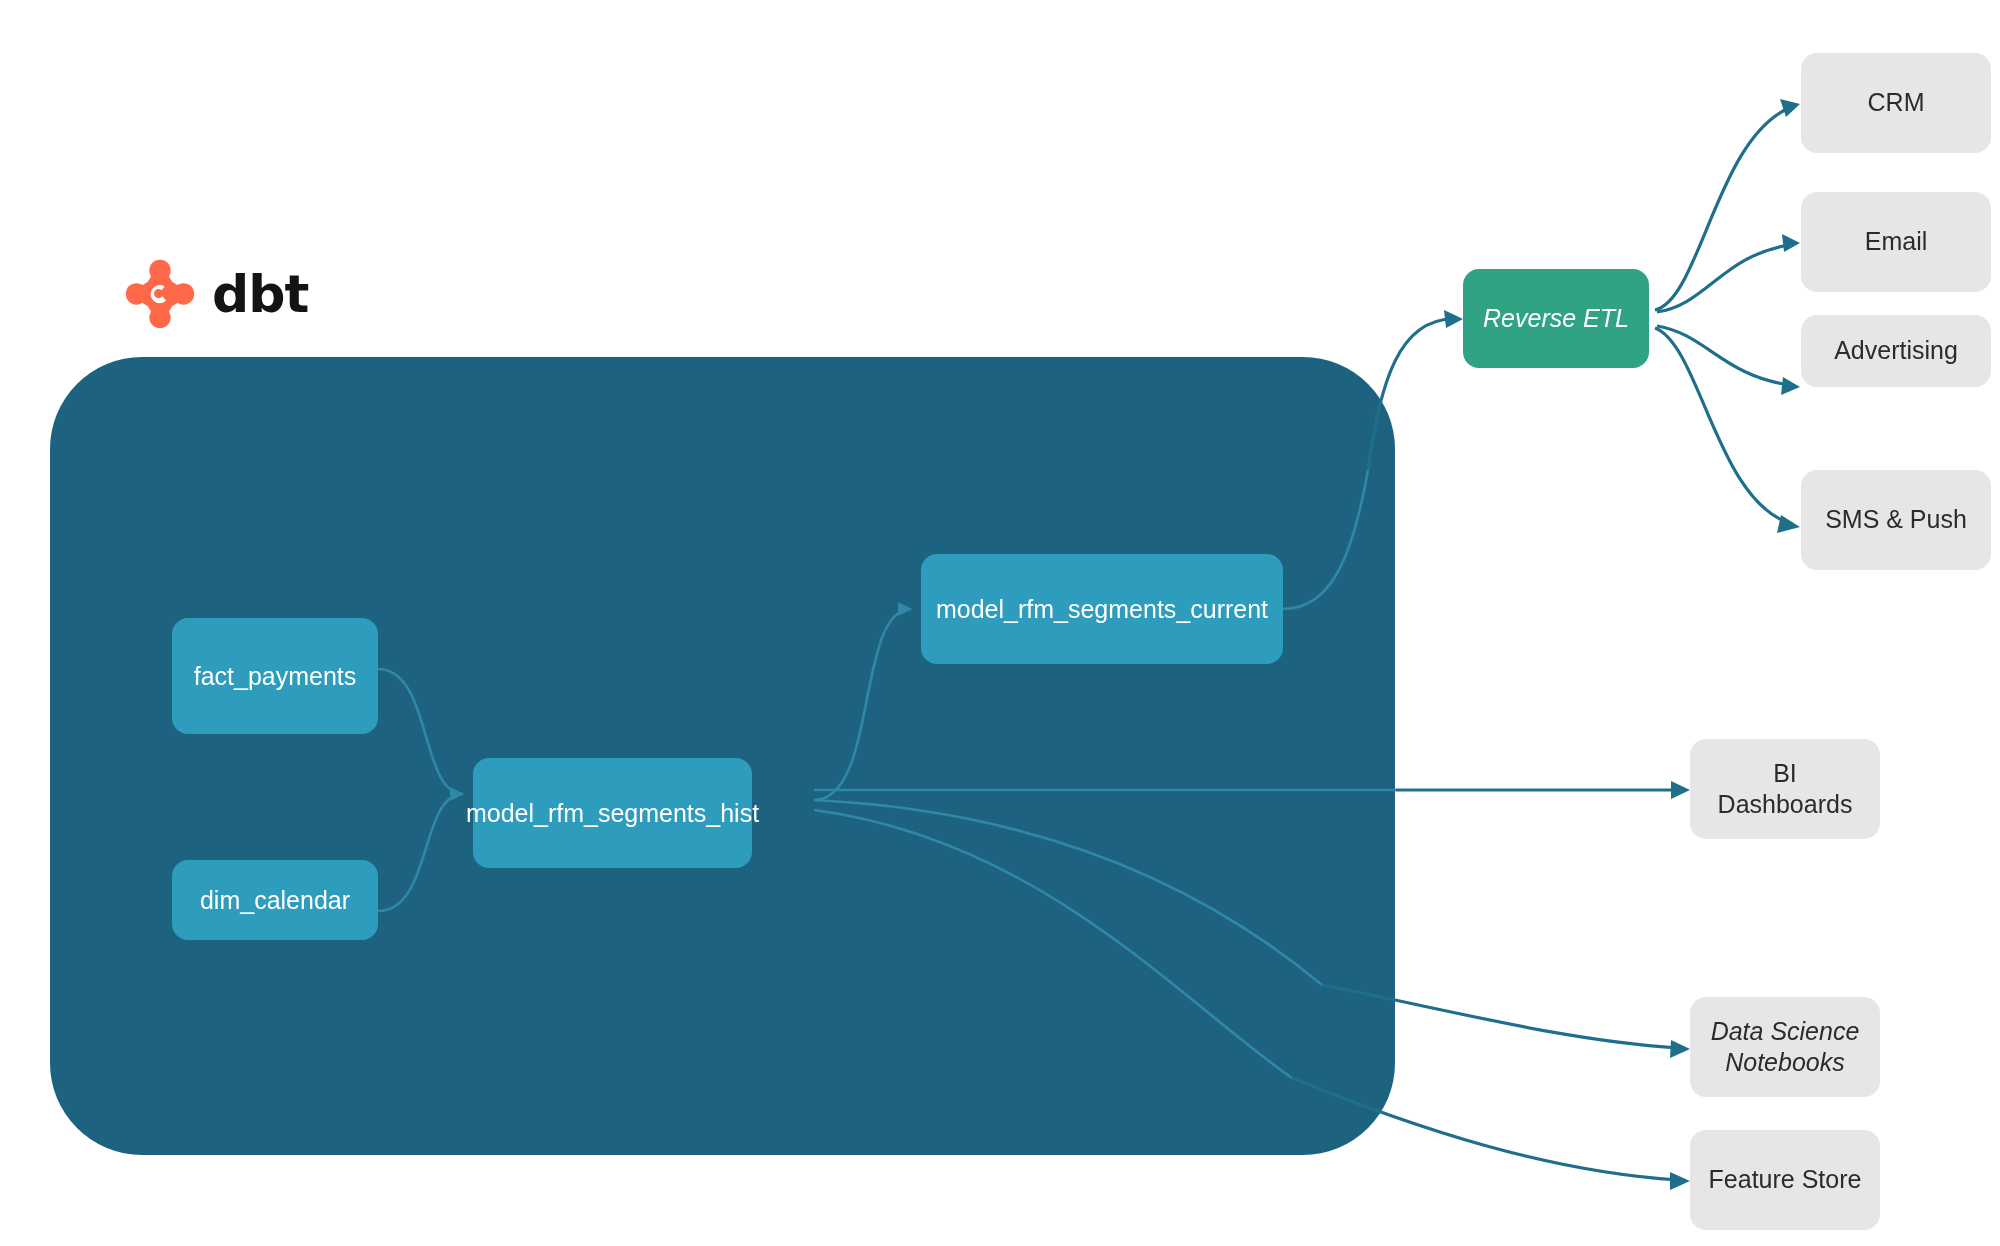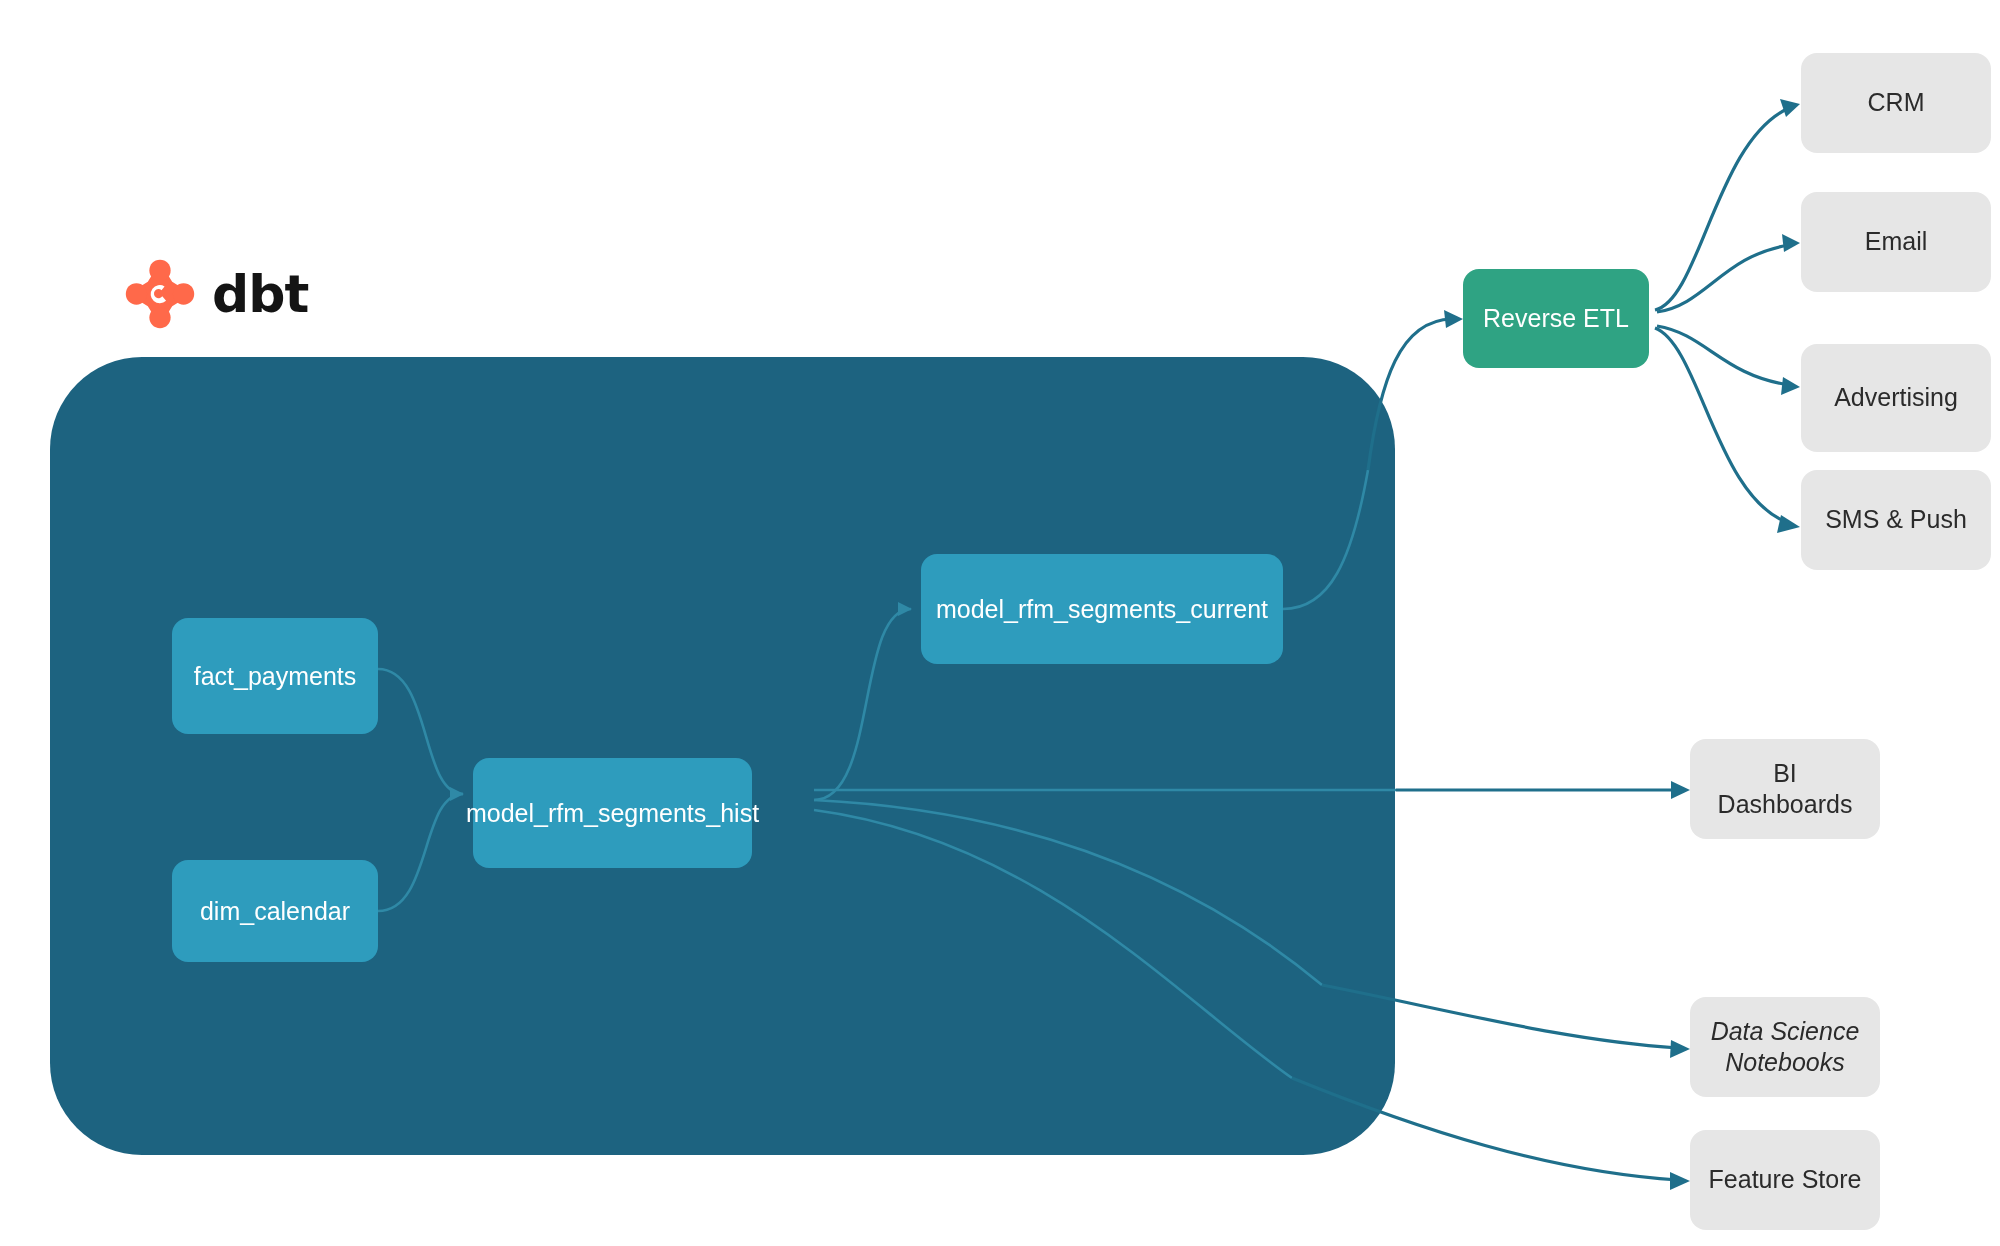--- a/index.html
+++ b/index.html
@@ -73,32 +73,33 @@
     font-size: 25px;
     line-height: 1.25;
     padding: 0 14px;
   }
   .etl-node {
     background: #2fa383;
     color: #ffffff;
     border-radius: 16px;
     font-size: 25px;
     padding: 0 14px;
+    font-style: italic;
   }
 
   
   #node-fact-payments       { left: 172px;  top: 618px;  width: 206px; height: 116px; }
-  #node-dim-calendar        { left: 172px;  top: 860px;  width: 206px; height: 102px; }
+  #node-dim-calendar        { left: 172px;  top: 860px;  width: 206px; height: 80px; }
   #node-hist                { left: 473px;  top: 758px;  width: 279px; height: 110px; }
   #node-current             { left: 921px;  top: 554px;  width: 362px; height: 110px; }
   #node-reverse-etl         { left: 1463px; top: 269px;  width: 186px; height: 99px; }
 
   #node-crm                 { left: 1801px; top: 53px;   width: 190px; height: 100px; }
   #node-email               { left: 1801px; top: 192px;  width: 190px; height: 100px; }
-  #node-advertising         { left: 1801px; top: 344px;  width: 190px; height: 108px; text-align: right; }
+  #node-advertising         { left: 1801px; top: 315px;  width: 190px; height: 72px; text-align: right; }
   #node-sms-push            { left: 1801px; top: 470px;  width: 190px; height: 100px; }
   #node-bi-dashboards       { left: 1690px; top: 739px;  width: 190px; height: 100px; }
   #node-ds-notebooks        { left: 1690px; top: 997px;  width: 190px; height: 100px; font-style: italic; }
   #node-feature-store       { left: 1690px; top: 1130px; width: 190px; height: 100px; }
 
   
   svg.edges {
     position: absolute;
     left: 0;
     top: 0;

